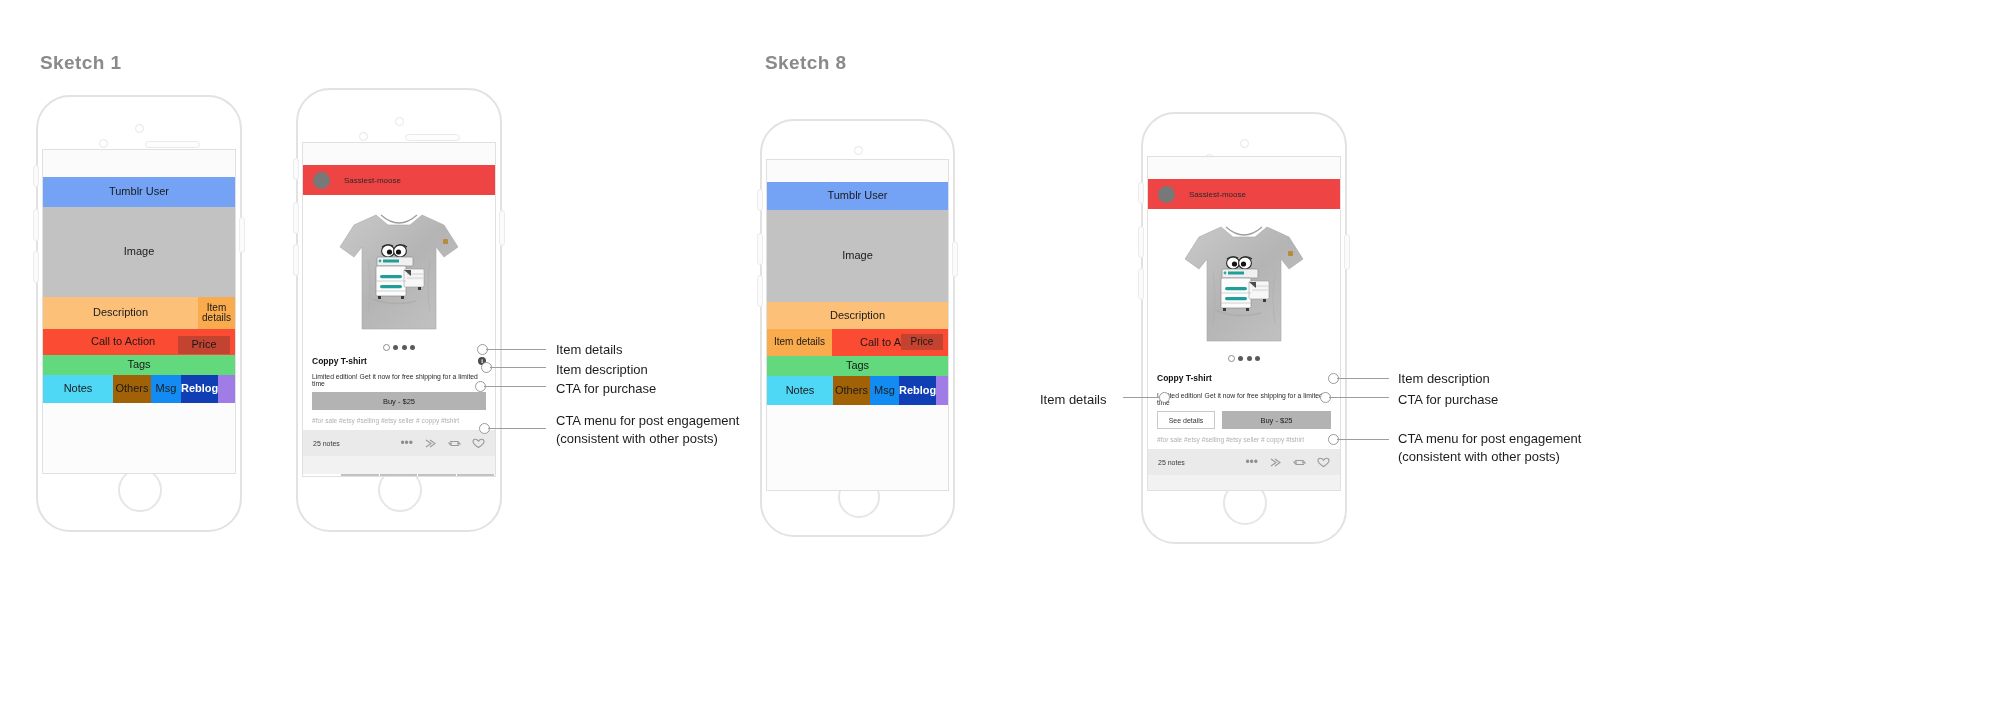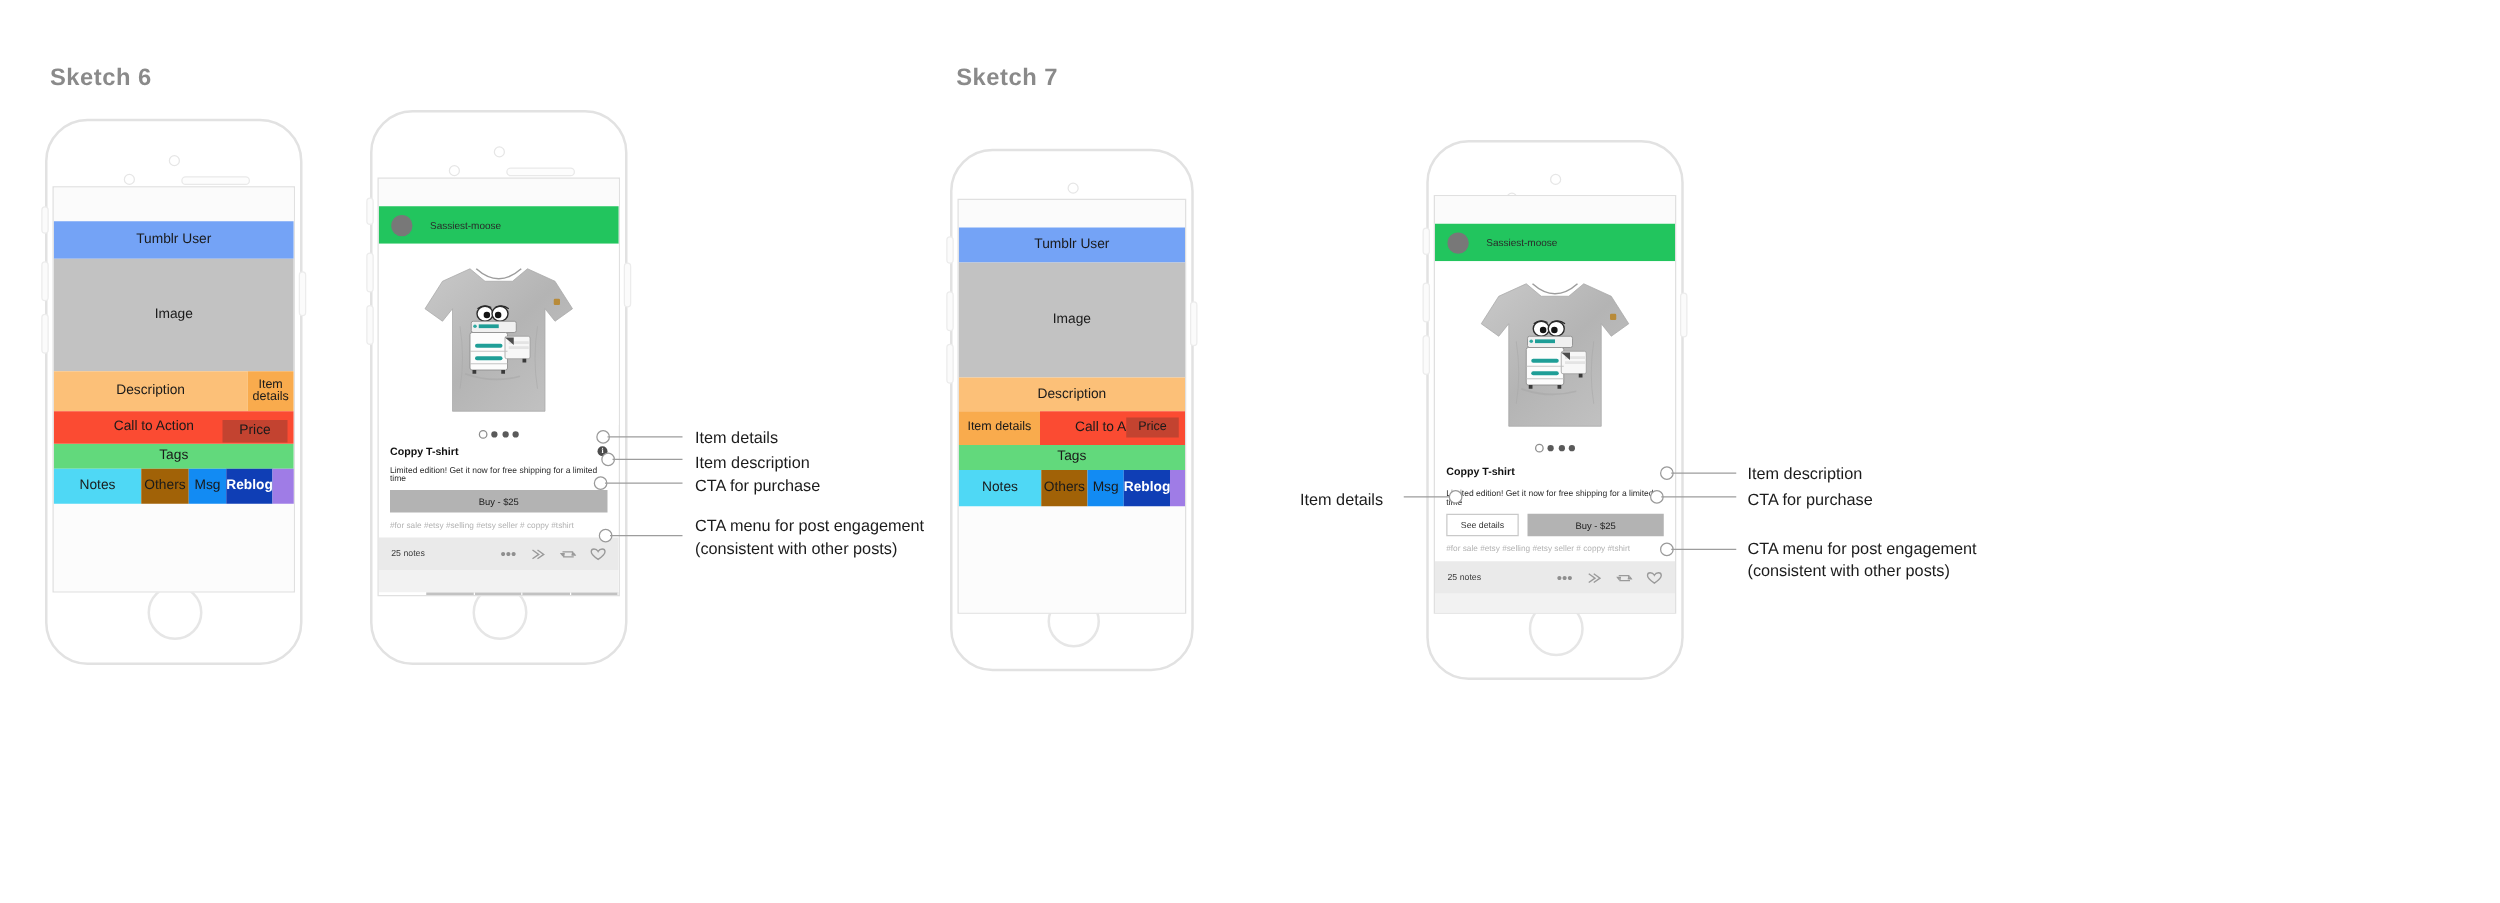--- a/index.html
+++ b/index.html
@@ -35,21 +35,21 @@
   .wf-tags{background:#62d97c;}
   .wf-notes{background:#4fd8f5;}
   .wf-others{background:#a16207;}
   .wf-msg{background:#128bf3;}
   .wf-reblog{background:#0f3eb5;color:#ffffff;font-weight:bold;}
   .wf-like{background:#9f7ce6;padding-left:28px;}
   .wf-blank{background:#fcfcfc;}
 
   
   .mk-statusbar{background:#fbfbfb;width:100%;height:22px;}
-  .mk-header{background:#22c55e;display:flex;align-items:center;width:100%;box-sizing:border-box;}
+  .mk-header{background:#ef4444;display:flex;align-items:center;width:100%;box-sizing:border-box;}
   .mk-avatar{border-radius:50%;background:#787878;flex:none;}
   .mk-username{font-size:8px;color:#2a2a2a;font-weight:400;}
   .mk-photo{width:100%;background:#ffffff;position:relative;overflow:hidden;}
   .tee{position:absolute;left:50%;transform:translateX(-50%);}
   .dots{display:flex;justify-content:center;align-items:center;gap:3.5px;}
   .dot{width:5px;height:5px;border-radius:50%;background:#5a5a5a;}
   .dot.hollow{background:transparent;border:1px solid #8d8d8d;}
   .mk-title{font-size:8.5px;font-weight:700;color:#111;}
   .mk-desc{font-size:6.8px;color:#2b2b2b;}
   .mk-buy{background:#b3b3b3;display:flex;align-items:center;justify-content:center;
@@ -69,21 +69,21 @@
           font-family:"Liberation Serif",serif;}
 
   
   .callout-dot{position:absolute;width:9px;height:9px;border:1px solid #9a9a9a;border-radius:50%;background:#ffffff;}
   .callout-line{position:absolute;height:1px;background:#9d9d9d;}
   .callout-label{position:absolute;font-size:13px;color:#1c1c1c;line-height:1.35;white-space:pre-line;}
 </style>
 </head>
 <body>
 
-<div class="sketch-title" style="left:40px;top:52px;">Sketch 6</div>
+<div class="sketch-title" style="left:40px;top:52px;">Sketch 1</div>
 
 <div class="phone" style="left:36px;top:95px;width:206px;height:437px;">
   <div class="btn-side btn-left-1"></div>
   <div class="btn-side btn-left-2"></div>
   <div class="btn-side btn-left-3"></div>
   <div class="btn-side btn-right-1"></div>
   <div class="cam" style="left:97px;top:27px;"></div>
   <div class="cam" style="left:61px;top:42px;"></div>
   <div class="speaker" style="left:107px;top:44px;width:53px;"></div>
   <div class="home" style="left:80px;bottom:18px;width:40px;height:40px;"></div>
@@ -238,21 +238,21 @@
 
 <div class="callout-dot" style="left:475px;top:381px;"></div>
 <div class="callout-line" style="left:484px;top:386px;width:62px;"></div>
 <div class="callout-label" style="left:556px;top:380px;"> CTA for purchase</div>
 
 <div class="callout-dot" style="left:479px;top:423px;"></div>
 <div class="callout-line" style="left:488px;top:428px;width:58px;"></div>
 <div class="callout-label" style="left:556px;top:412px;">CTA  menu for post engagement
 (consistent with other posts)</div>
 
-<div class="sketch-title" style="left:765px;top:52px;">Sketch 7</div>
+<div class="sketch-title" style="left:765px;top:52px;">Sketch 8</div>
 
 <div class="phone" style="left:760px;top:119px;width:195px;height:418px;">
   <div class="btn-side btn-left-1"></div>
   <div class="btn-side btn-left-2"></div>
   <div class="btn-side btn-left-3"></div>
   <div class="btn-side btn-right-1"></div>
   <div class="cam" style="left:92px;top:25px;"></div>
   <div class="cam" style="left:58px;top:40px;"></div>
   <div class="speaker" style="left:101px;top:42px;width:50px;"></div>
   <div class="home" style="left:76px;bottom:17px;width:38px;height:38px;"></div>

